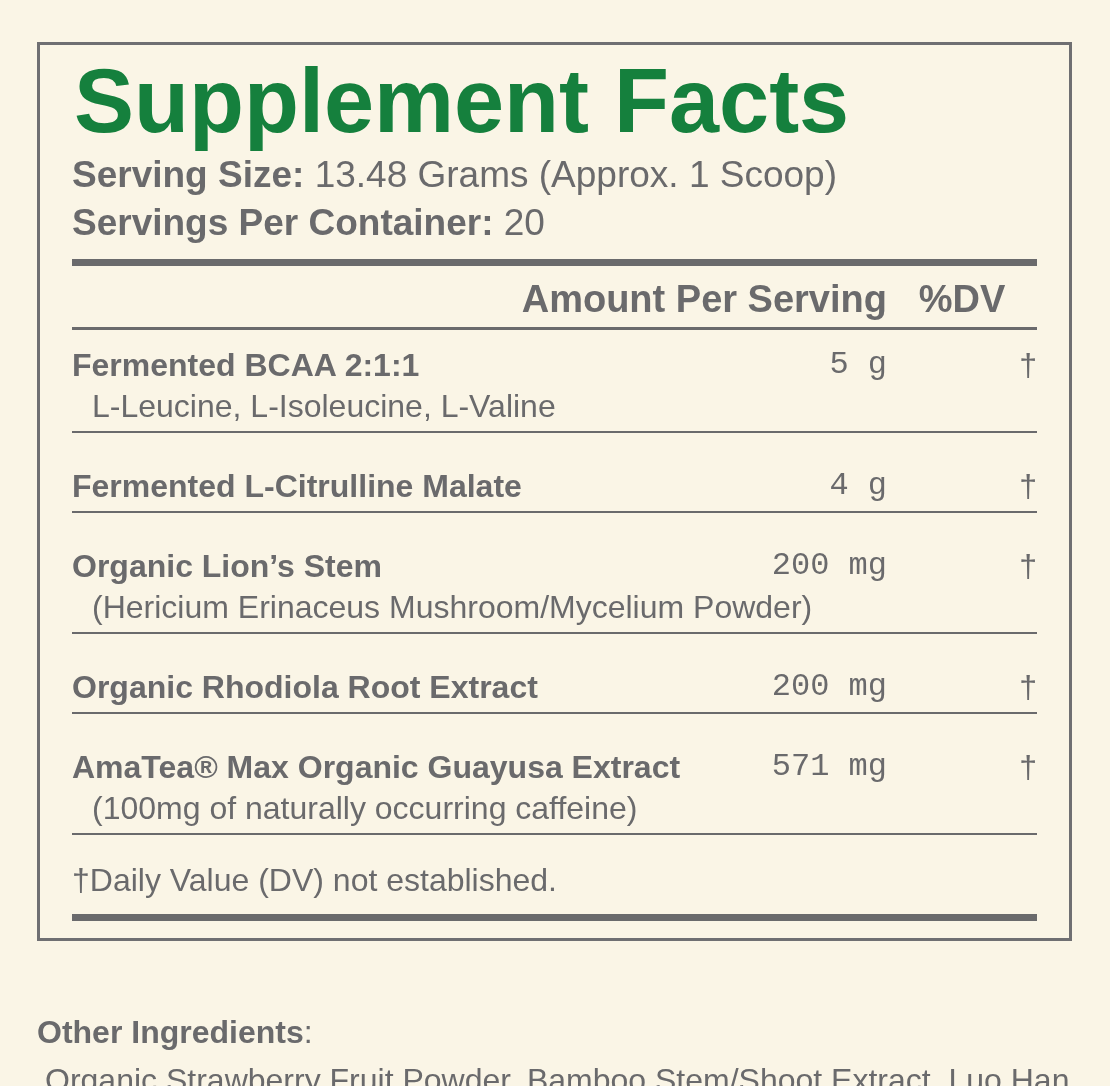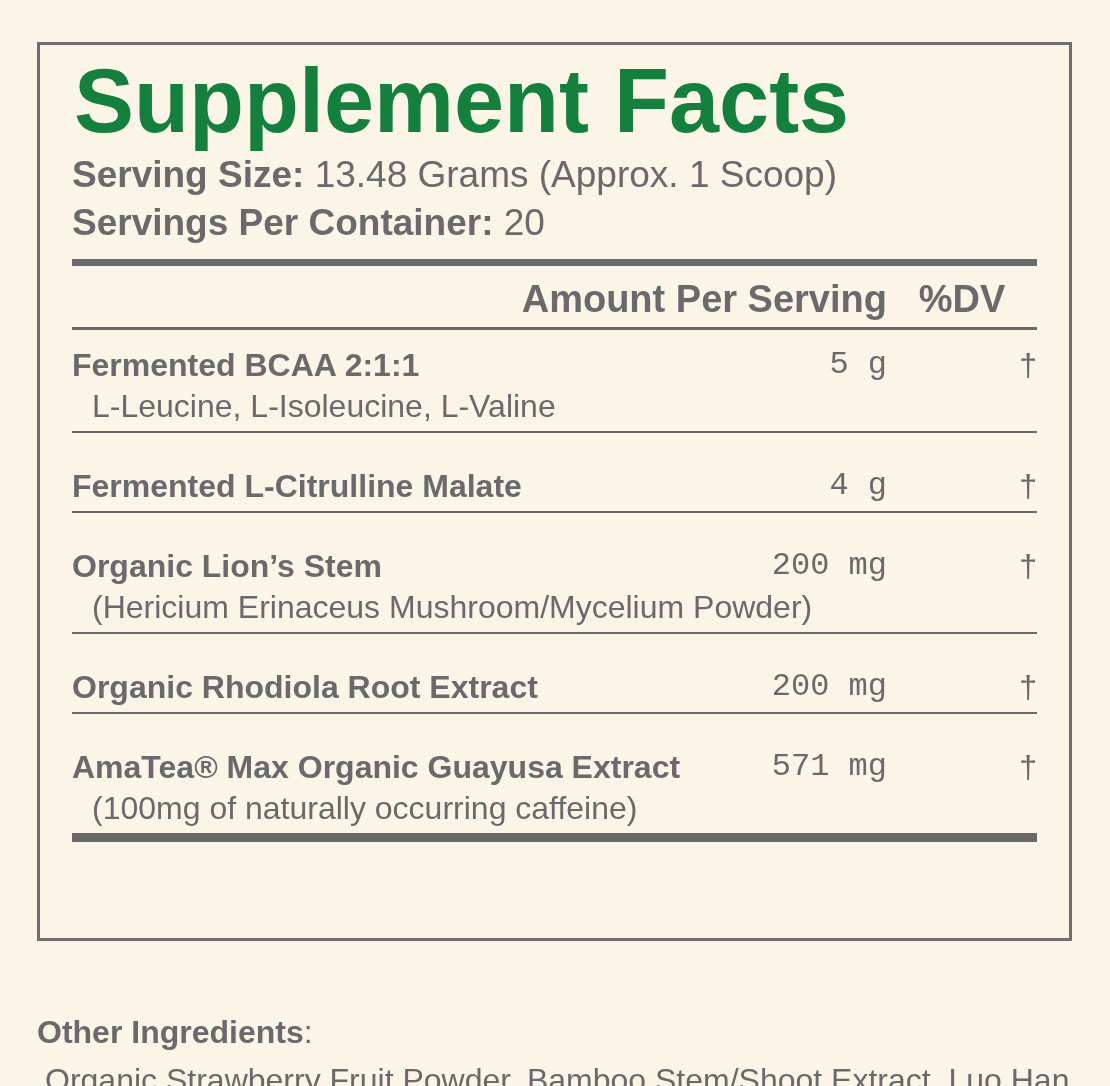--- a/index.html
+++ b/index.html
@@ -143,20 +143,21 @@
     <div class="dv">†</div>
   </div>
 
   <div class="row">
     <div class="name">AmaTea® Max Organic Guayusa Extract</div>
     <div class="amt">571 mg</div>
     <div class="dv">†</div>
     <div class="sub">(100mg of naturally occurring caffeine)</div>
   </div>
 
+  <div class="footnote">†Daily Value (DV) not established.</div>
 
   <div class="rule-heavy"></div>
 
 </div>
 
 <div class="other">
   <p class="oi-head"><span class="b">Other Ingredients</span><span>:</span></p>
   <p class="oi-text">Organic Strawberry Fruit Powder, Bamboo Stem/Shoot Extract, Luo Han Guo Fruit Extract (Monk Fruit), Organic Stevia Leaf Extract.</p>
 </div>
 

